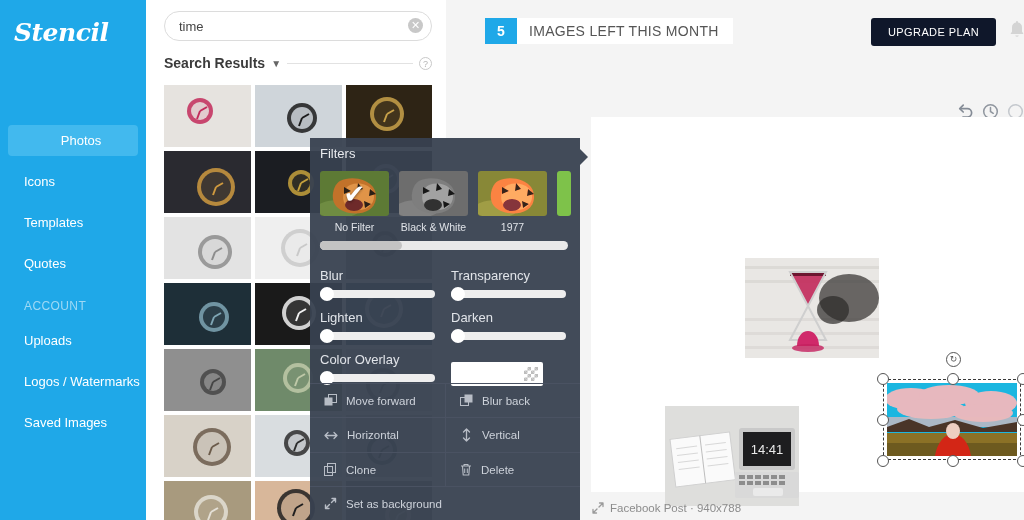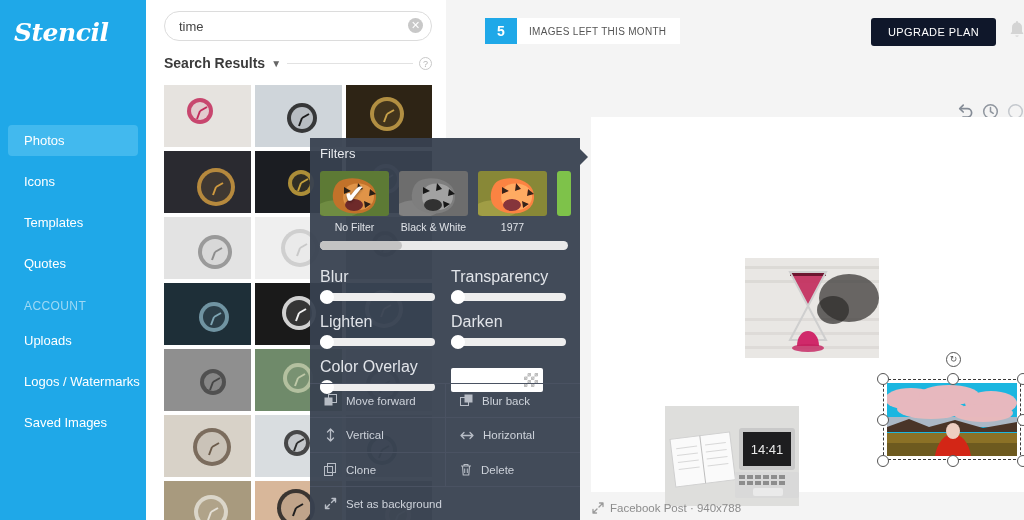--- a/index.html
+++ b/index.html
@@ -29,21 +29,21 @@
   .nav-list { margin-top: 78px; }
   .nav-item {
     color: #ffffff;
     font-size: 13px;
     padding: 8px 0 8px 16px;
     margin: 0 8px 10px 8px;
     border-radius: 4px;
     cursor: pointer;
     white-space: nowrap;
   }
-  .nav-item.active { background: #42b9ee; }
+  .nav-item.active { background: #42b9ee; text-align: center; }
   .nav-section {
     color: #9ed9f5;
     font-size: 12px;
     letter-spacing: 0.4px;
     padding: 0 0 0 16px;
     margin: 20px 8px 12px 8px;
   }
 
   
   #searchcol {
@@ -123,21 +123,21 @@
     position: absolute; left: 39px; top: 18px;
     height: 26px; display: flex; align-items: stretch;
     background: #fff;
   }
   #quota-count {
     background: #1fa8e8; color: #fff;
     font-size: 14px; font-weight: bold;
     width: 32px; display: flex; align-items: center; justify-content: center;
   }
   #quota-label {
-    color: #555; font-size: 10px; letter-spacing: 0.3px;
+    color: #555; font-size: 14px; letter-spacing: 0.3px;
     display: flex; align-items: center; padding: 0 14px 0 12px;
     white-space: nowrap;
   }
   #upgrade-btn {
     position: absolute; left: 425px; top: 18px;
     background: #0f172a; color: #fff;
     font-size: 11px; letter-spacing: 0.4px;
     padding: 8px 17px; border: none; border-radius: 3px;
     cursor: pointer; white-space: nowrap;
     font-family: "Liberation Sans", sans-serif;
@@ -255,21 +255,21 @@
     position: absolute; left: 0; top: 0;
     width: 82px; height: 9px; border-radius: 5px; background: #c3c3c3;
   }
 
   #sliders {
     padding: 18px 12px 0 10px;
     display: grid; grid-template-columns: 1fr 1fr;
     column-gap: 14px; row-gap: 12px;
   }
   .slider-cell { width: 115px; }
-  .slider-label { font-size: 16px; color: #e1e4e9; margin-bottom: 7px; }
+  .slider-label { font-size: 13px; color: #e1e4e9; margin-bottom: 7px; }
   .slider-track {
     height: 8px; background: #eeeeee; border-radius: 4px;
     position: relative; cursor: pointer;
   }
   .slider-knob {
     position: absolute; left: 0; top: -3px;
     width: 14px; height: 14px; border-radius: 50%; background: #ffffff;
   }
   #swatch-cell { display: flex; align-items: flex-end; }
   #color-swatch {
@@ -780,30 +780,30 @@
         <div class="action-cell">
           <svg width="13" height="13" viewBox="0 0 13 13">
             <rect x="4.5" y="0.5" width="8" height="8" fill="#cdd2da"></rect>
             <rect x="0.5" y="3.5" width="8" height="8" fill="none" stroke="#cdd2da"></rect>
           </svg>
           <span>Blur back</span>
         </div>
       </div>
       <div class="action-row">
         <div class="action-cell">
+          <svg width="14" height="13" viewBox="0 0 14 13">
+            <path d="M1 6.5h12M1 6.5l3-3M1 6.5l3 3M13 6.5l-3-3M13 6.5l-3 3" stroke="#cdd2da" stroke-width="1.3" fill="none" stroke-linecap="round"></path>
+          </svg>
+          <span>Horizontal</span>
+        </div>
+        <div class="action-cell">
           <svg width="13" height="14" viewBox="0 0 13 14">
             <path d="M6.5 1v12M6.5 1l-3 3M6.5 1l3 3M6.5 13l-3-3M6.5 13l3-3" stroke="#cdd2da" stroke-width="1.3" fill="none" stroke-linecap="round"></path>
           </svg>
           <span>Vertical</span>
-        </div>
-        <div class="action-cell">
-          <svg width="14" height="13" viewBox="0 0 14 13">
-            <path d="M1 6.5h12M1 6.5l3-3M1 6.5l3 3M13 6.5l-3-3M13 6.5l-3 3" stroke="#cdd2da" stroke-width="1.3" fill="none" stroke-linecap="round"></path>
-          </svg>
-          <span>Horizontal</span>
         </div>
       </div>
       <div class="action-row">
         <div class="action-cell">
           <svg width="13" height="13" viewBox="0 0 13 13">
             <rect x="0.5" y="3.5" width="8" height="9" fill="none" stroke="#cdd2da"></rect>
             <rect x="3.5" y="0.5" width="8" height="9" fill="none" stroke="#cdd2da"></rect>
           </svg>
           <span>Clone</span>
         </div>

